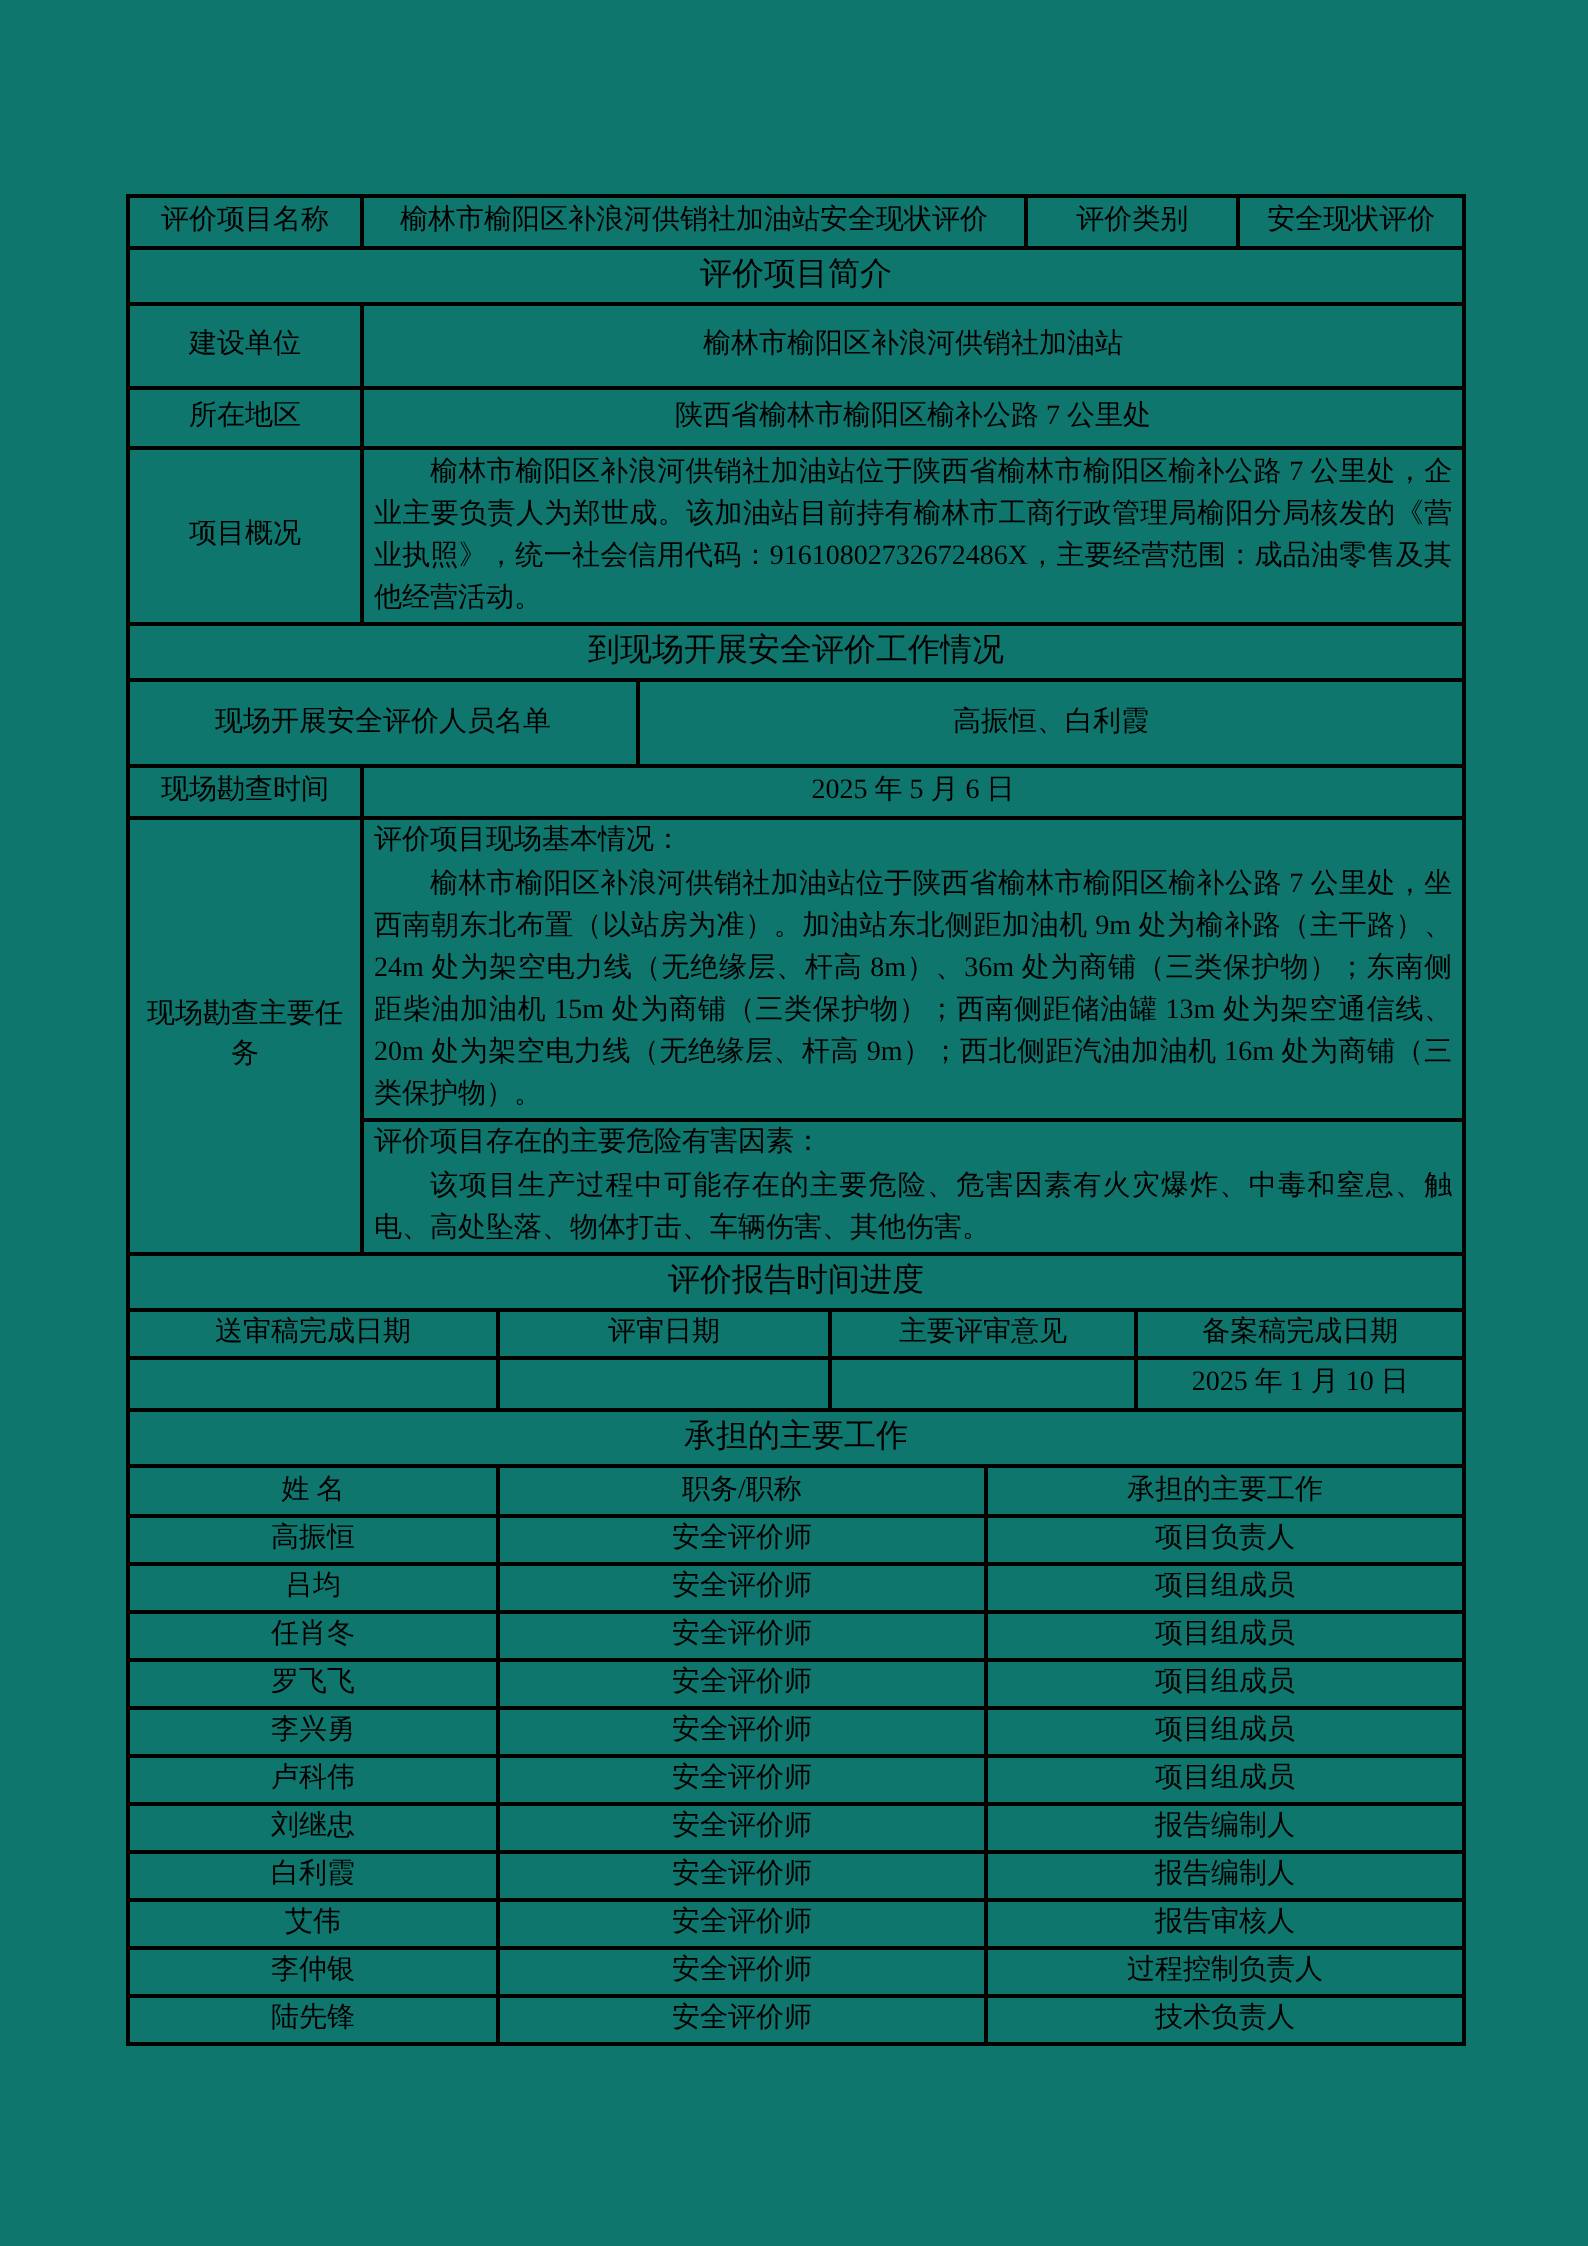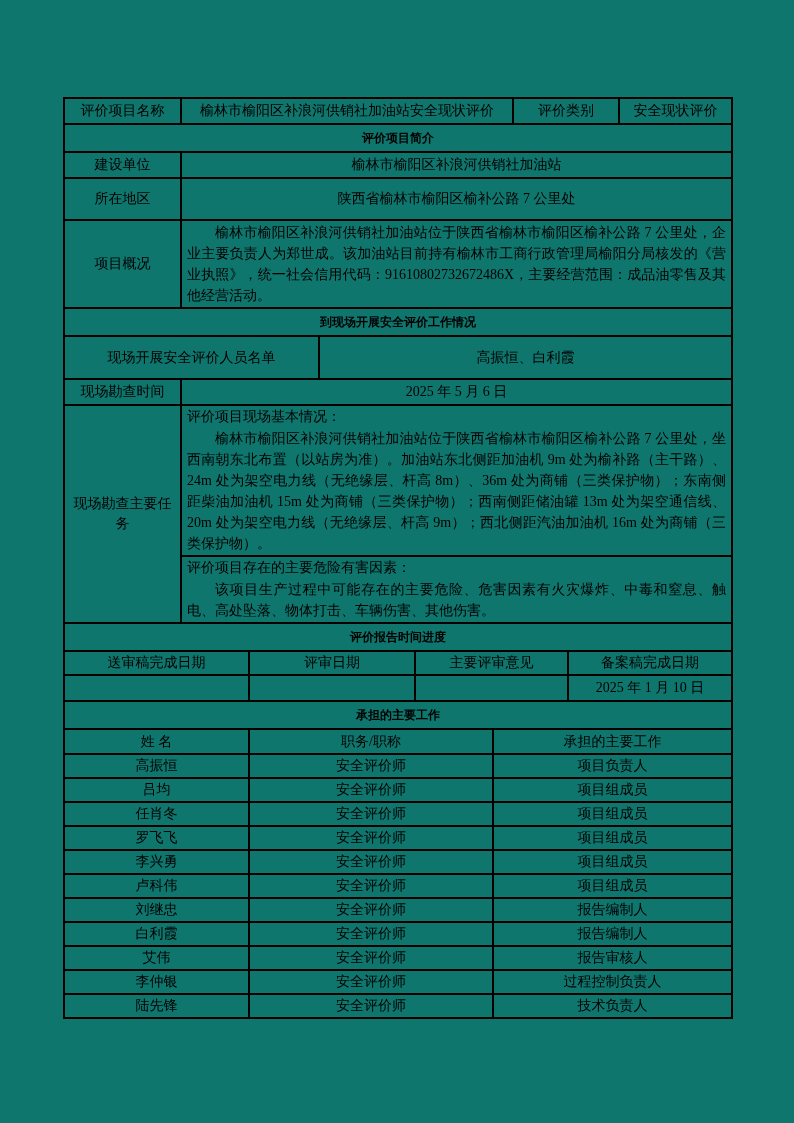--- a/index.html
+++ b/index.html
@@ -26,22 +26,22 @@
   td {
     border: 2px solid #000000;
     font-size: 14px;
     line-height: 20px;
     text-align: center;
     vertical-align: middle;
     padding: 1px 5px;
     overflow: hidden;
   }
   td.section-title {
-    font-weight: bold;
-    font-size: 12px;
+    font-weight: normal;
+    font-size: 16px;
     padding: 3px 17px;
   }
   td.longtext {
     text-align: left;
     vertical-align: middle;
     line-height: 21px;
   }
   .para-indent {
     text-indent: 2em;
     text-align: justify;
@@ -74,26 +74,26 @@
       <td>评价项目名称</td>
       <td colspan="5">榆林市榆阳区补浪河供销社加油站安全现状评价</td>
       <td colspan="2">评价类别</td>
       <td>安全现状评价</td>
     </tr>
 
     <tr style="height:27px">
       <td colspan="9" class="section-title">评价项目简介</td>
     </tr>
 
-    <tr style="height:26px">
+    <tr style="height:42px">
       <td>建设单位</td>
       <td colspan="8">榆林市榆阳区补浪河供销社加油站</td>
     </tr>
 
-    <tr style="height:42px">
+    <tr style="height:30px">
       <td>所在地区</td>
       <td colspan="8">陕西省榆林市榆阳区榆补公路 7 公里处</td>
     </tr>
 
     <tr style="height:83px">
       <td>项目概况</td>
       <td colspan="8" class="longtext">
         <div class="para-indent">榆林市榆阳区补浪河供销社加油站位于陕西省榆林市榆阳区榆补公路 7 公里处，企业主要负责人为郑世成。该加油站目前持有榆林市工商行政管理局榆阳分局核发的《营业执照》，统一社会信用代码：91610802732672486X，主要经营范围：成品油零售及其他经营活动。</div>
       </td>
     </tr>

